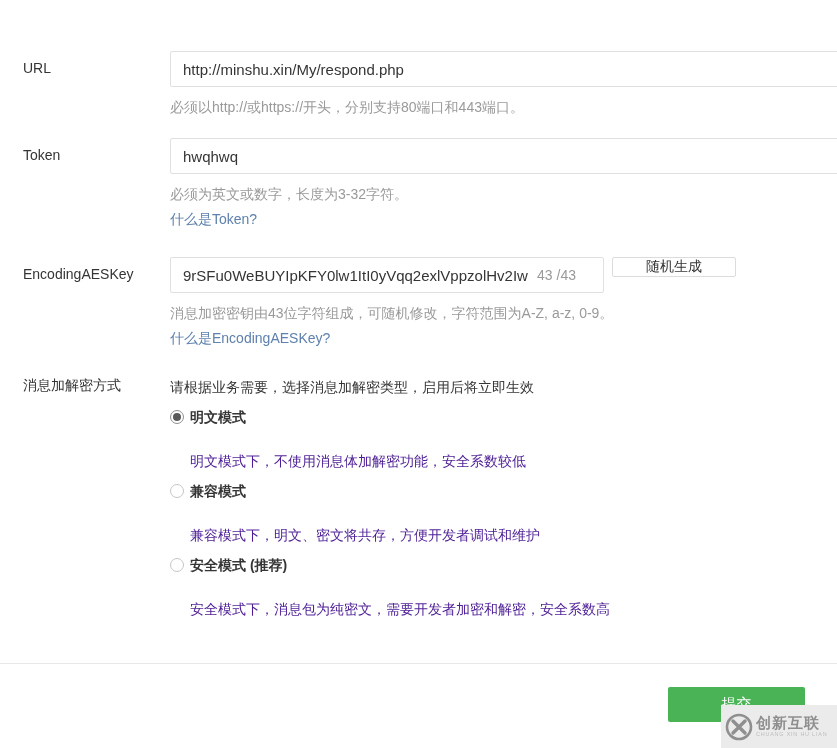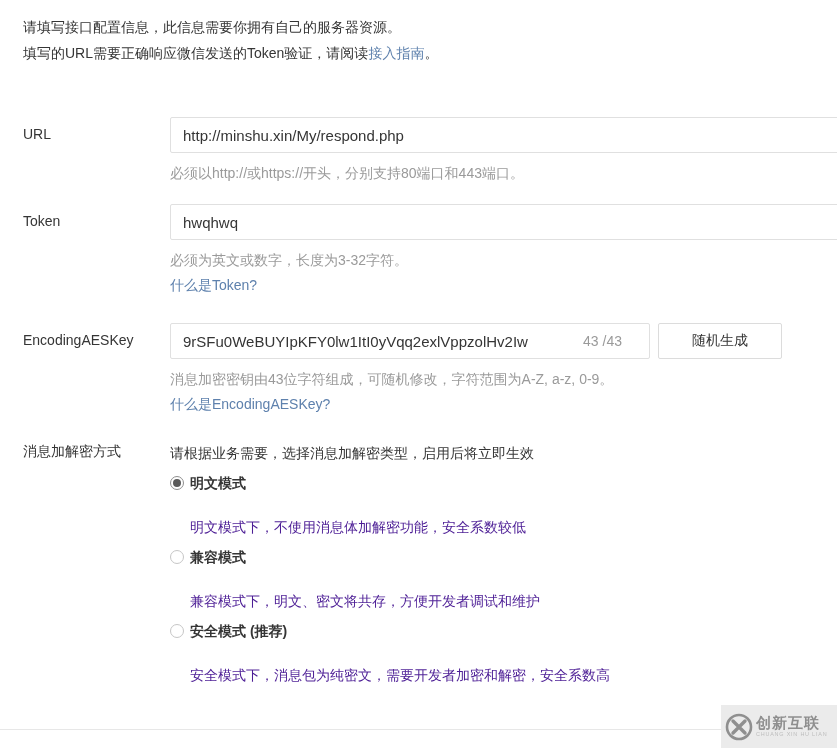--- a/index.html
+++ b/index.html
@@ -29,28 +29,28 @@
     font-family:"Liberation Sans","DejaVu Sans",sans-serif;
     outline:none;background:#fff;
   }
   .row-url{margin-top:51px;}
   .row-token{margin-top:21px;}
   .row-aes{margin-top:28px;}
   .row-mode{margin-top:29px;justify-content:space-between;}
   .hint{margin-top:10px;line-height:20px;color:#9a9a9a;}
   .help-link{display:inline-block;margin-top:5px;line-height:20px;}
   .aes-field{position:relative;display:inline-block;vertical-align:top;}
-  .aes-input{width:480px;padding-right:75px;}
+  .aes-input{width:434px;padding-right:75px;}
   .aes-counter{
     position:absolute;right:28px;top:50%;transform:translateY(-50%);
     color:#9a9a9a;font-size:14px;pointer-events:none;
   }
   .random-btn{
     display:inline-block;vertical-align:top;
-    margin-left:8px;width:124px;height:36px;
+    margin-left:8px;width:124px;height:20px;
     background:#fff;border:1px solid #dcdcdc;border-radius:2px;
     font-size:14px;color:#353535;cursor:pointer;
     font-family:"Liberation Sans","DejaVu Sans",sans-serif;
   }
   .mode-intro{line-height:20px;}
   .mode-option{margin-top:10px;line-height:20px;cursor:pointer;display:flex;align-items:center;font-weight:bold;}
   .radio{
     width:14px;height:14px;flex:none;
     border:1px solid #c6c6c6;border-radius:50%;
     display:inline-flex;align-items:center;justify-content:center;
@@ -75,28 +75,20 @@
   .wm-logo{flex:none;}
   .wm-text{margin-left:2px;overflow:hidden;}
   .wm-name{font-size:15px;font-weight:bold;color:#8f8f8f;line-height:16px;letter-spacing:1px;white-space:nowrap;}
   .wm-sub{font-size:7px;color:#bdbdbd;white-space:nowrap;transform:scale(0.78);transform-origin:left top;letter-spacing:1px;}
 </style>
 </head>
 <body>
 
 <div class="page">
 
-  <div class="intro">
-    <p>
-      <span>请填写接口配置信息，此信息需要你拥有自己的服务器资源。</span>
-    </p>
-    <p>
-      <span>填写的URL需要正确响应微信发送的Token验证，请阅读</span><a class="link">接入指南</a><span>。</span>
-    </p>
-  </div>
 
   <div class="row row-url">
     <div class="row-label">URL</div>
     <div class="row-main">
       <input type="text" class="text-input" value="http://minshu.xin/My/respond.php" style="">
       <div class="hint">必须以http://或https://开头，分别支持80端口和443端口。</div>
     </div>
   </div>
 
   <div class="row row-token">

